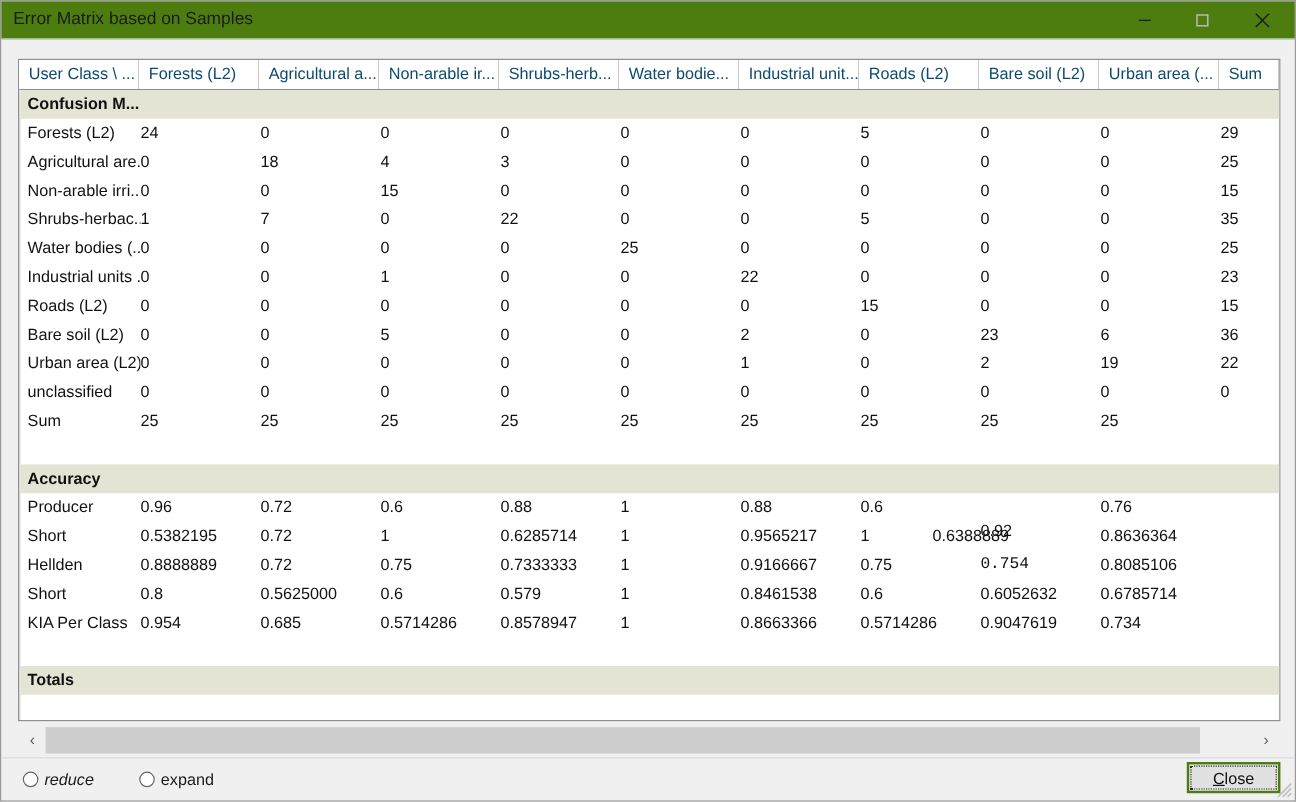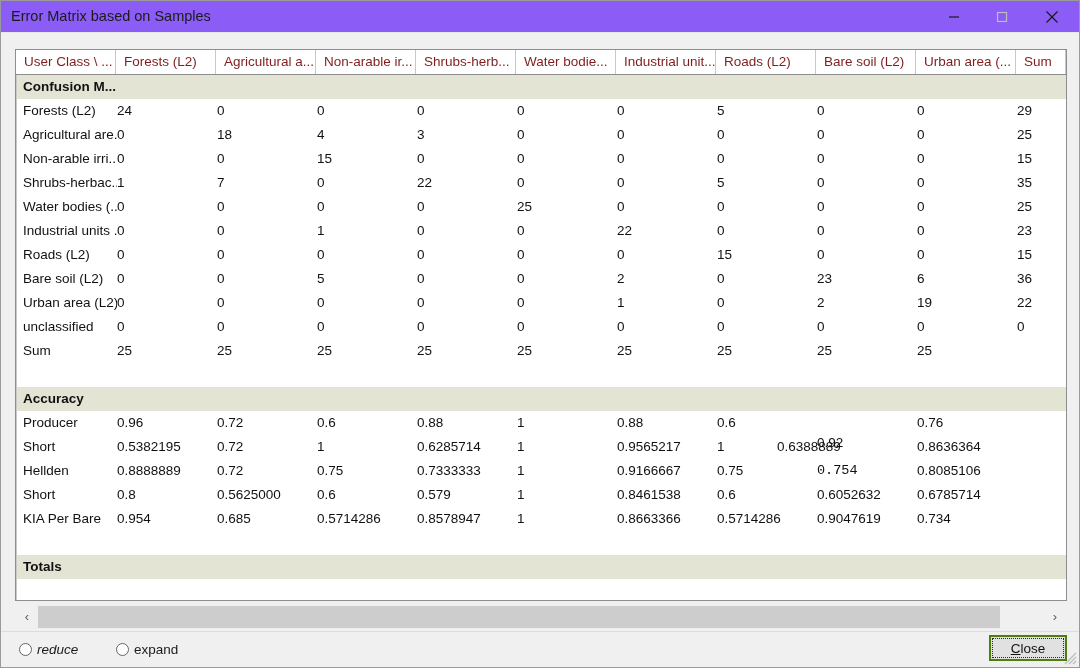--- a/index.html
+++ b/index.html
@@ -17,21 +17,21 @@
     background: #f0f0f0;
     border: 1px solid #9a9a9a;
     box-sizing: border-box;
     overflow: hidden;
   }
 
   
   #titlebar {
     position: absolute; left: 0; top: 0;
     width: 1080px; height: 32px;
-    background: #8b5cf6;
+    background: #4d7c0f;
     border-bottom: 1px solid #e8e8e8;
     box-sizing: border-box;
   }
   #title-text {
     position: absolute; left: 10px; top: 7px;
     font-size: 14.5px;
     color: #1b1b1b;
     white-space: nowrap;
   }
   .caption-btn {
@@ -64,21 +64,21 @@
     height: 25px; width: 1050px;
     background: #ffffff;
     border-bottom: 1px solid #8e8e8e;
     box-sizing: border-box;
   }
   .colhdr {
     position: absolute; top: 0;
     height: 24px;
     line-height: 24px;
     font-size: 13.5px;
-    color: #7f1d1d;
+    color: #0c4a6e;
     padding-left: 8px;
     border-right: 1px solid #c8c8c8;
     box-sizing: border-box;
     white-space: nowrap;
     overflow: hidden;
     background: #ffffff;
   }
 
   
   #grid-body {
@@ -438,21 +438,21 @@
           <div class="cell" style="left: 200px; width: 100px;">0.5625000</div>
           <div class="cell" style="left: 300px; width: 100px;">0.6</div>
           <div class="cell" style="left: 400px; width: 100px;">0.579</div>
           <div class="cell" style="left: 500px; width: 100px;">1</div>
           <div class="cell" style="left: 600px; width: 100px;">0.8461538</div>
           <div class="cell" style="left: 700px; width: 100px;">0.6</div>
           <div class="cell" style="left: 800px; width: 100px;">0.6052632</div>
           <div class="cell" style="left: 900px; width: 100px;">0.6785714</div>
         </div>
         <div class="row" style="top: 432px;">
-          <div class="cell label" style="left: 0px; width: 100px;">KIA Per Bare</div>
+          <div class="cell label" style="left: 0px; width: 100px;">KIA Per Class</div>
           <div class="cell" style="left: 100px; width: 100px;">0.954</div>
           <div class="cell" style="left: 200px; width: 100px;">0.685</div>
           <div class="cell" style="left: 300px; width: 100px;">0.5714286</div>
           <div class="cell" style="left: 400px; width: 100px;">0.8578947</div>
           <div class="cell" style="left: 500px; width: 100px;">1</div>
           <div class="cell" style="left: 600px; width: 100px;">0.8663366</div>
           <div class="cell" style="left: 700px; width: 100px;">0.5714286</div>
           <div class="cell" style="left: 800px; width: 100px;">0.9047619</div>
           <div class="cell" style="left: 900px; width: 100px;">0.734</div>
         </div>

